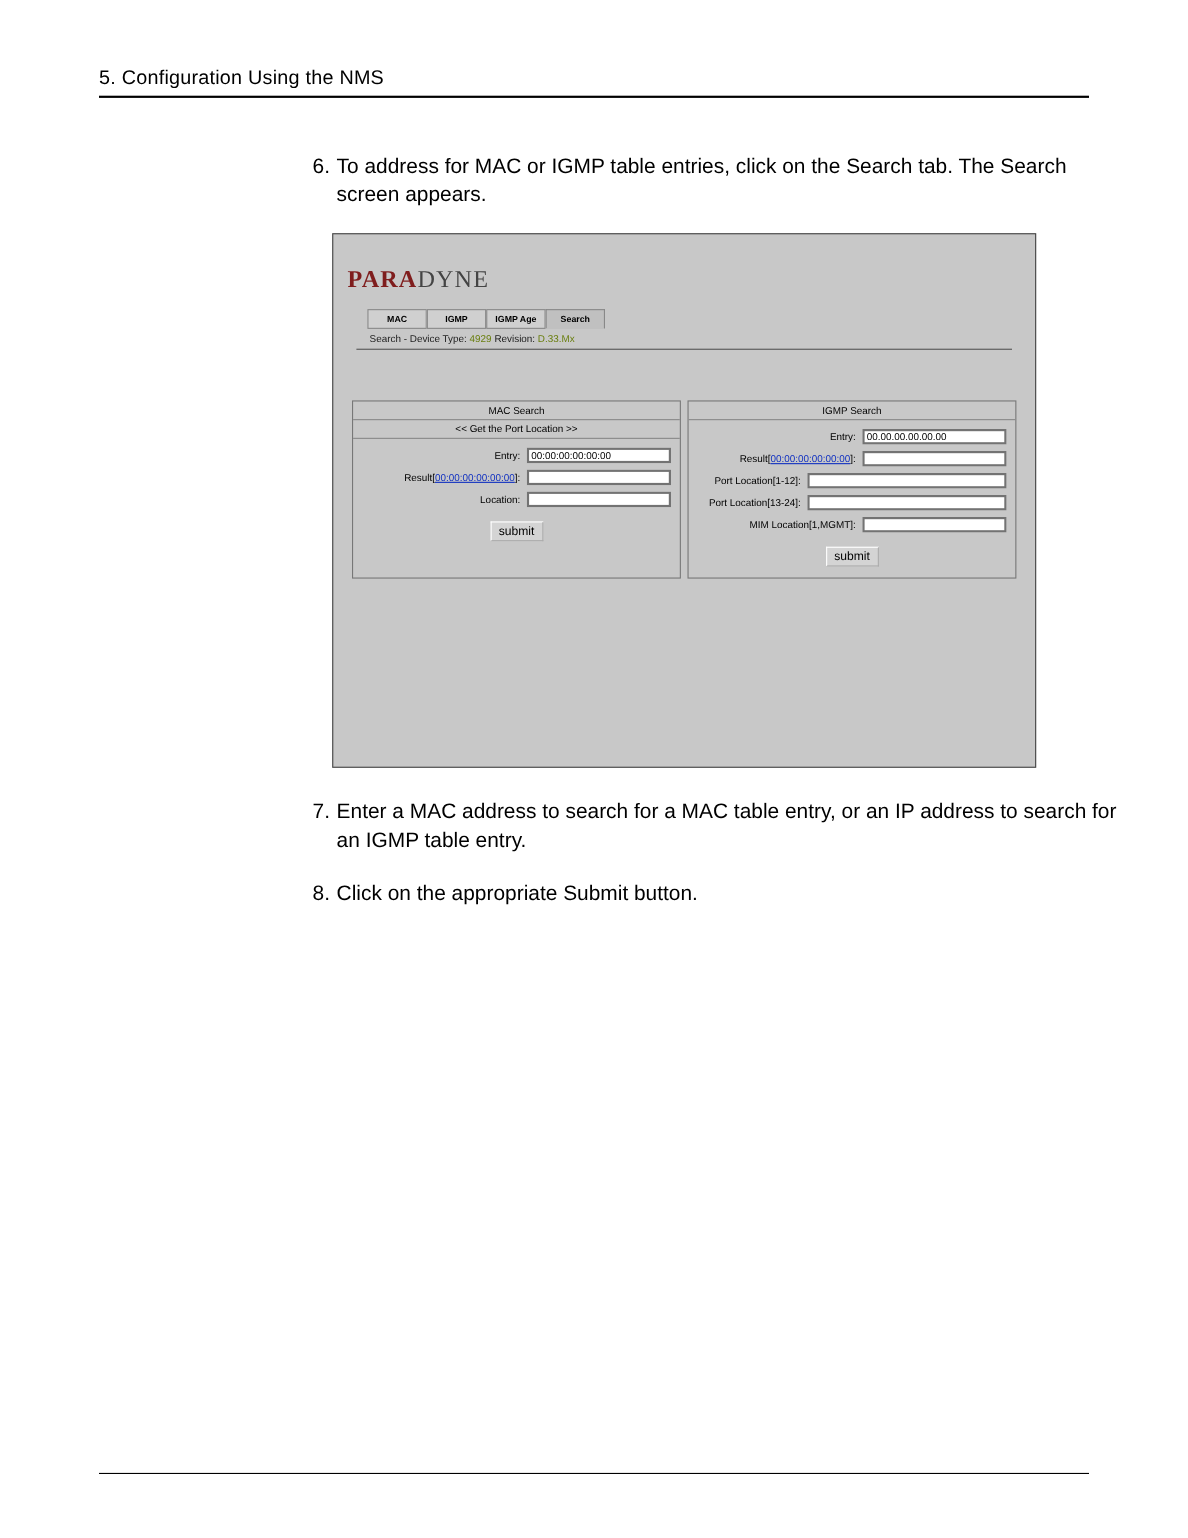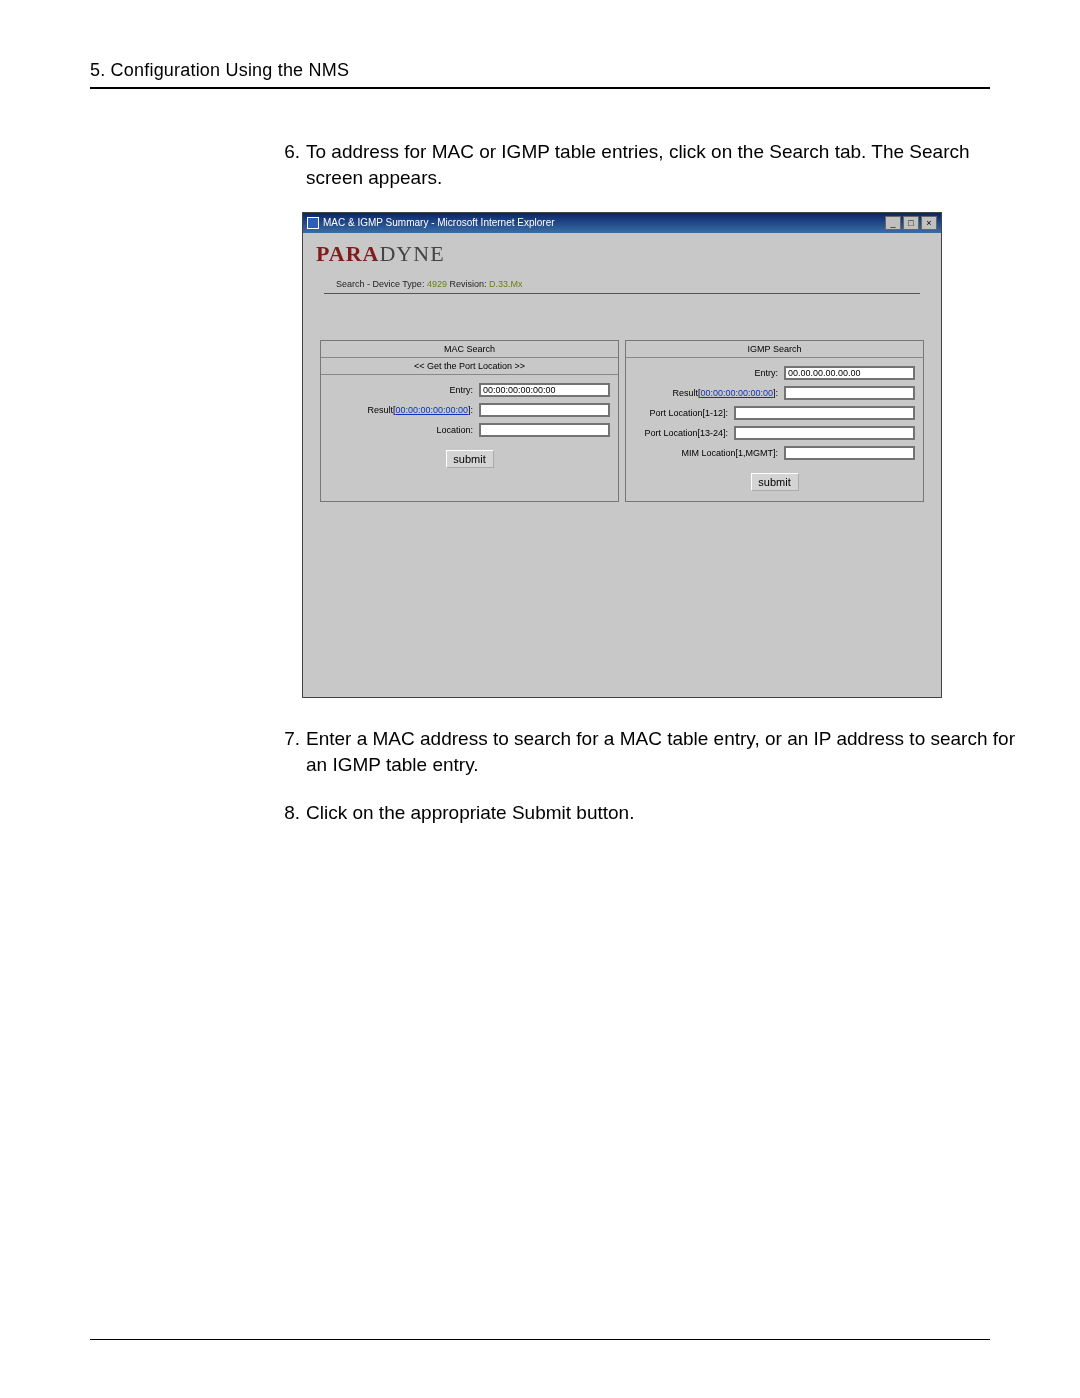--- a/index.html
+++ b/index.html
@@ -62,34 +62,29 @@
   <hr class="hr-top">
 
   <div class="body-col">
 
     <div class="step">
       <div class="step-num">6.</div>
       <div class="step-text">To address for MAC or IGMP table entries, click on the Search tab. The Search screen appears.</div>
     </div>
 
     <div class="screenshot">
-      <div class="titlebar">
-        <span class="titlebar-left">
-          <span class="ie-icon"></span>
-          <span>MAC &amp; IGMP Summary - Microsoft Internet Explorer</span>
-        </span>
-        <span class="winbtns">
-          <span class="winbtn">_</span>
-          <span class="winbtn">□</span>
-          <span class="winbtn">×</span>
-        </span>
-      </div>
       <div class="browser-body">
         <div class="logo">
           <b>PARA</b><span>DYNE</span>
+        </div>
+        <div class="tabstrip">
+          <div class="tab">MAC</div>
+          <div class="tab">IGMP</div>
+          <div class="tab">IGMP Age</div>
+          <div class="tab active">Search</div>
         </div>
         <div class="breadcrumb">
           <span>Search - </span>
           <span>Device Type: </span><span class="bc-val">4929</span>
           <span>   Revision: </span><span class="bc-val">D.33.Mx</span>
         </div>
         <hr class="thin-rule">
 
         <div class="panels">
 

